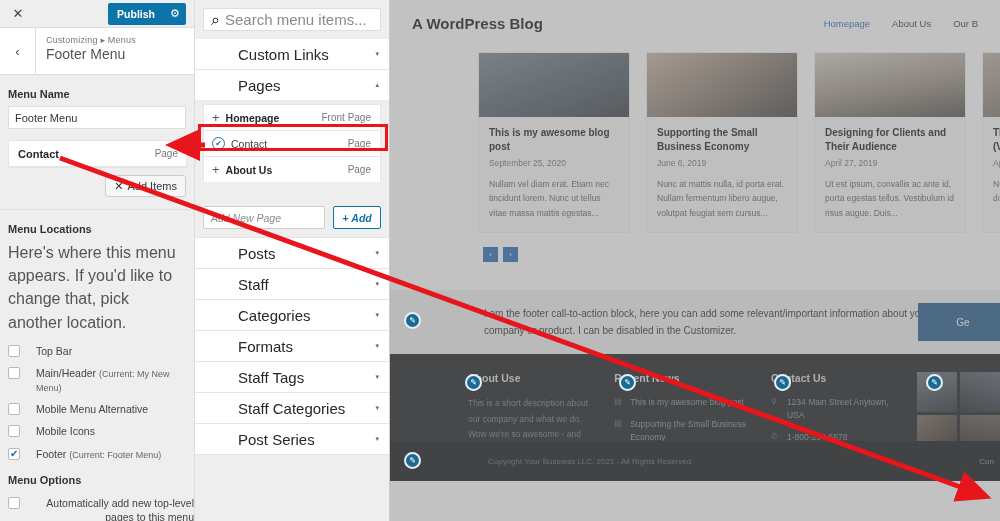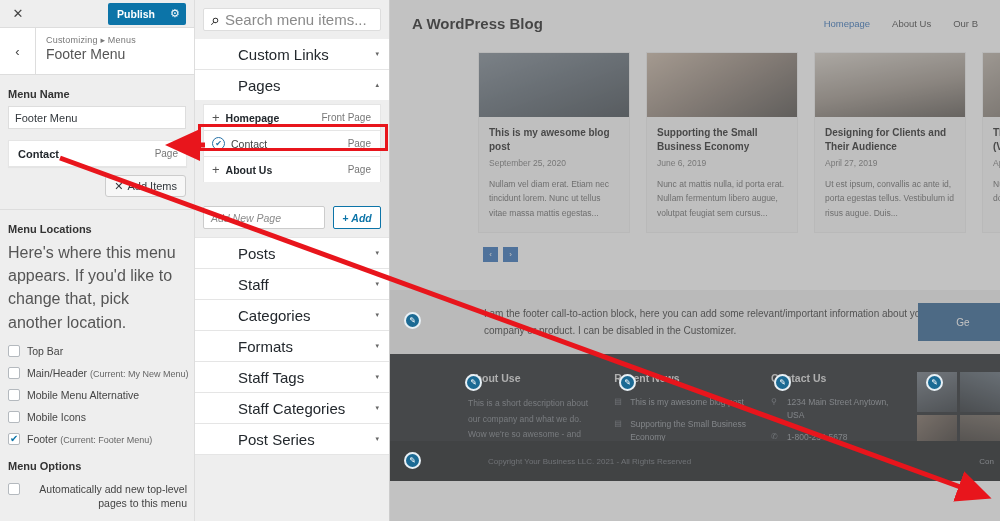--- a/index.html
+++ b/index.html
@@ -38,21 +38,21 @@
     box-shadow: 0 1px 1px rgba(0,0,0,.04); cursor: pointer; }
   .mi-title { font-size: 11px; font-weight: bold; color: #23282d; }
   .mi-type { font-size: 10px; color: #777; }
   .add-items-wrap { display: flex; justify-content: flex-end; padding: 8px 8px 0 0; }
   .add-items-btn { border: 1px solid #ccc; background: #f7f7f7; border-radius: 3px; height: 22px;
     display: flex; align-items: center; gap: 4px; padding: 0 8px; font-size: 11px; color: #32373c; cursor: pointer; }
   .divider { height: 1px; background: #ddd; margin: 12px 0 0 0; }
 
   .help-text { font-size: 16px; color: #555; line-height: 1.45; margin: 0 10px 0 8px; }
   .chk-list { margin: 10px 0 0 8px; }
-  .chk-row { display: flex; align-items: flex-start; gap: 7px; margin-bottom: 8px; cursor: pointer; }
+  .chk-row { display: flex; align-items: flex-start; gap: 16px; margin-bottom: 8px; cursor: pointer; }
   .chk { width: 12px; height: 12px; border: 1px solid #b4b9be; background: #fff; border-radius: 2px;
     flex: 0 0 12px; margin-top: 1px; position: relative; }
   .chk.on { background: #fff; }
   .chk.on:after { content: "✔"; position: absolute; color: #0c74a8; font-size: 10px;
     left: 1px; top: -2px; line-height: 14px; }
   .chk-label { font-size: 10.5px; color: #444; line-height: 1.35; }
   .chk-label .cur { font-size: 9px; color: #666; }
   .opt-label { font-size: 10.5px; color: #444; line-height: 1.35; max-width: 160px; text-align: right; }
   .delete-link { font-size: 10.5px; color: #b32d2e; text-decoration: underline; margin: 18px 0 0 8px;
     display: inline-block; cursor: pointer; }

